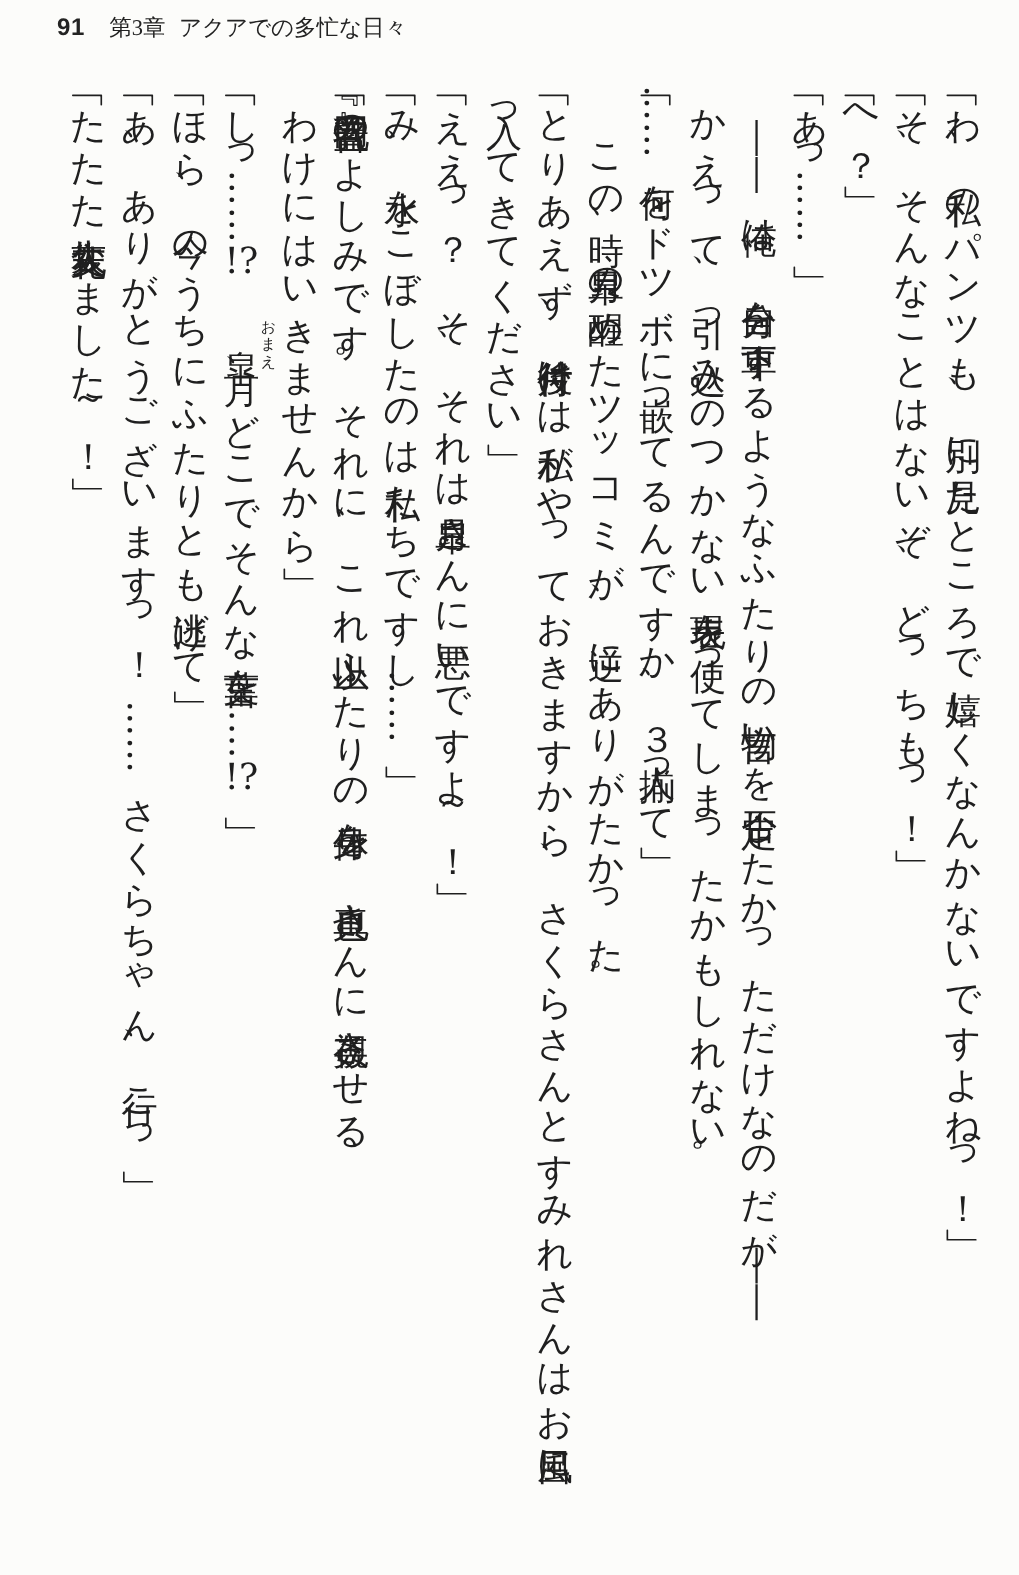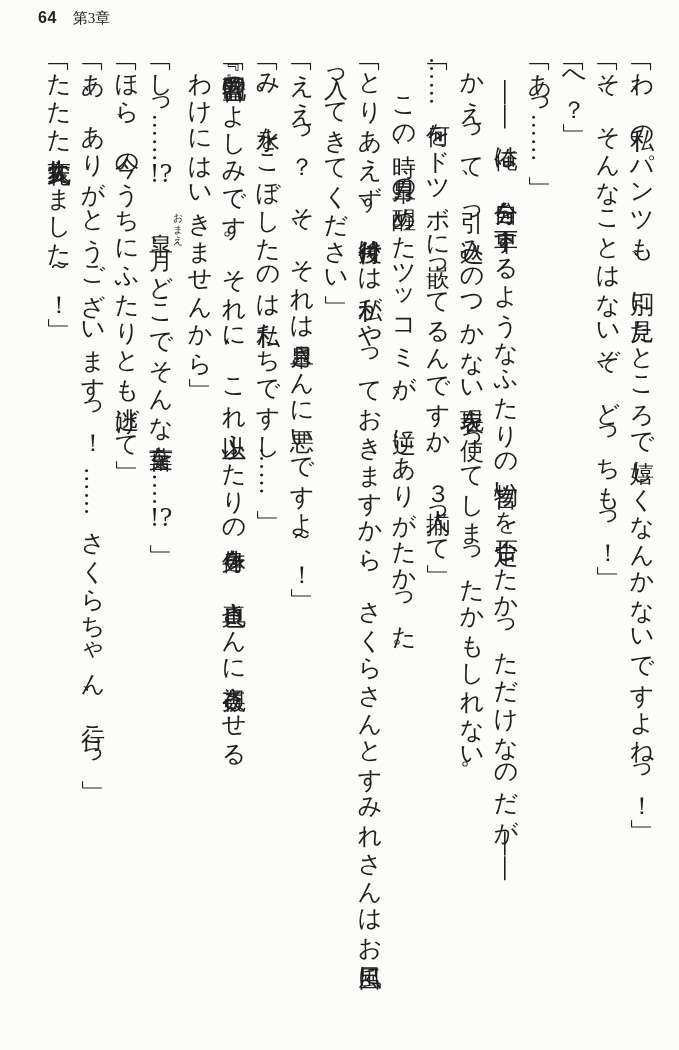--- a/index.html
+++ b/index.html
@@ -67,22 +67,23 @@
   }
   ruby rt {
     font-size: 10px;
     letter-spacing: 0;
   }
 </style>
 </head>
 <body>
 
 <div class="page-header">
-  <span class="page-number">64</span>
+  <span class="page-number">91</span>
   <span class="chapter-label">第3章</span>
+  <span class="chapter-title">アクアでの多忙な日々</span>
 </div>
 
 <div class="text-block">
     <div class="tline">「わ、私のパンツも、別に見たところで嬉しくなんかないですよねっ！」</div>
     <div class="tline">「そ、そんなことはないぞ、どっちもっ！」</div>
     <div class="tline">「へ？」</div>
     <div class="tline">「あっ……」</div>
     <div class="tline indent">――俺は、自分を卑下するようなふたりの物言いを否定したかっただけなのだが――</div>
     <div class="tline">かえって、引っ込みのつかない表現を使ってしまったかもしれない。</div>
     <div class="tline">「……何をドツボに嵌ってるんですか、３人揃って」</div>

